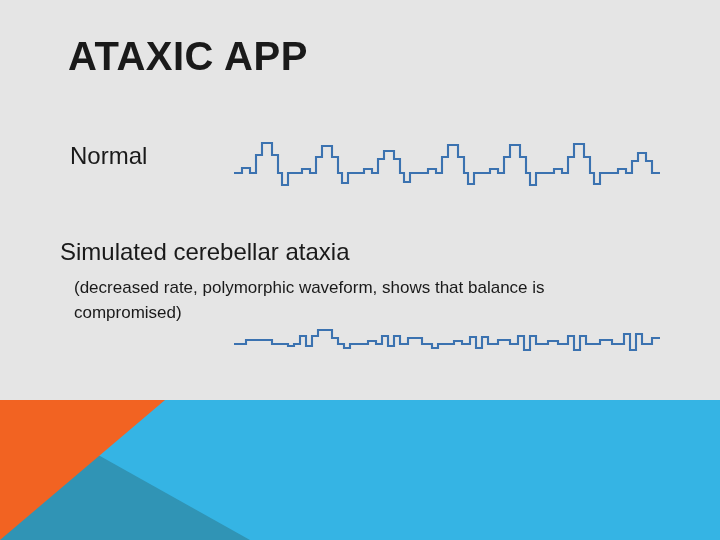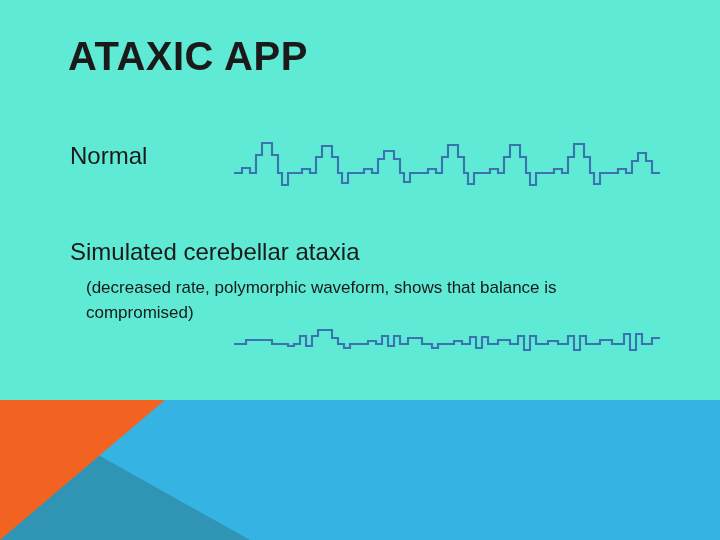--- a/index.html
+++ b/index.html
@@ -10,21 +10,21 @@
     width: 720px;
     height: 540px;
     background: #ffffff;
     font-family: "Liberation Sans", sans-serif;
     overflow: hidden;
   }
   .slide {
     position: relative;
     width: 720px;
     height: 540px;
-    background: #5eead4;
+    background: #e5e5e5;
     overflow: hidden;
   }
 
   
   .slide-title {
     position: absolute;
     left: 68px;
     top: 34px;
     font-size: 40px;
     font-weight: bold;
@@ -39,29 +39,29 @@
     position: absolute;
     left: 70px;
     top: 142px;
     font-size: 24px;
     color: #1a1a1a;
     line-height: 1.2;
     text-align: center;
   }
   .label-ataxia {
     position: absolute;
-    left: 70px;
+    left: 60px;
     top: 238px;
     font-size: 24px;
     color: #1a1a1a;
     line-height: 1.2;
   }
   .label-ataxia-sub {
     position: absolute;
-    left: 86px;
+    left: 74px;
     top: 276px;
     width: 560px;
     font-size: 17px;
     color: #1a1a1a;
     line-height: 1.45;
   }
 
   
   .wave {
     position: absolute;

